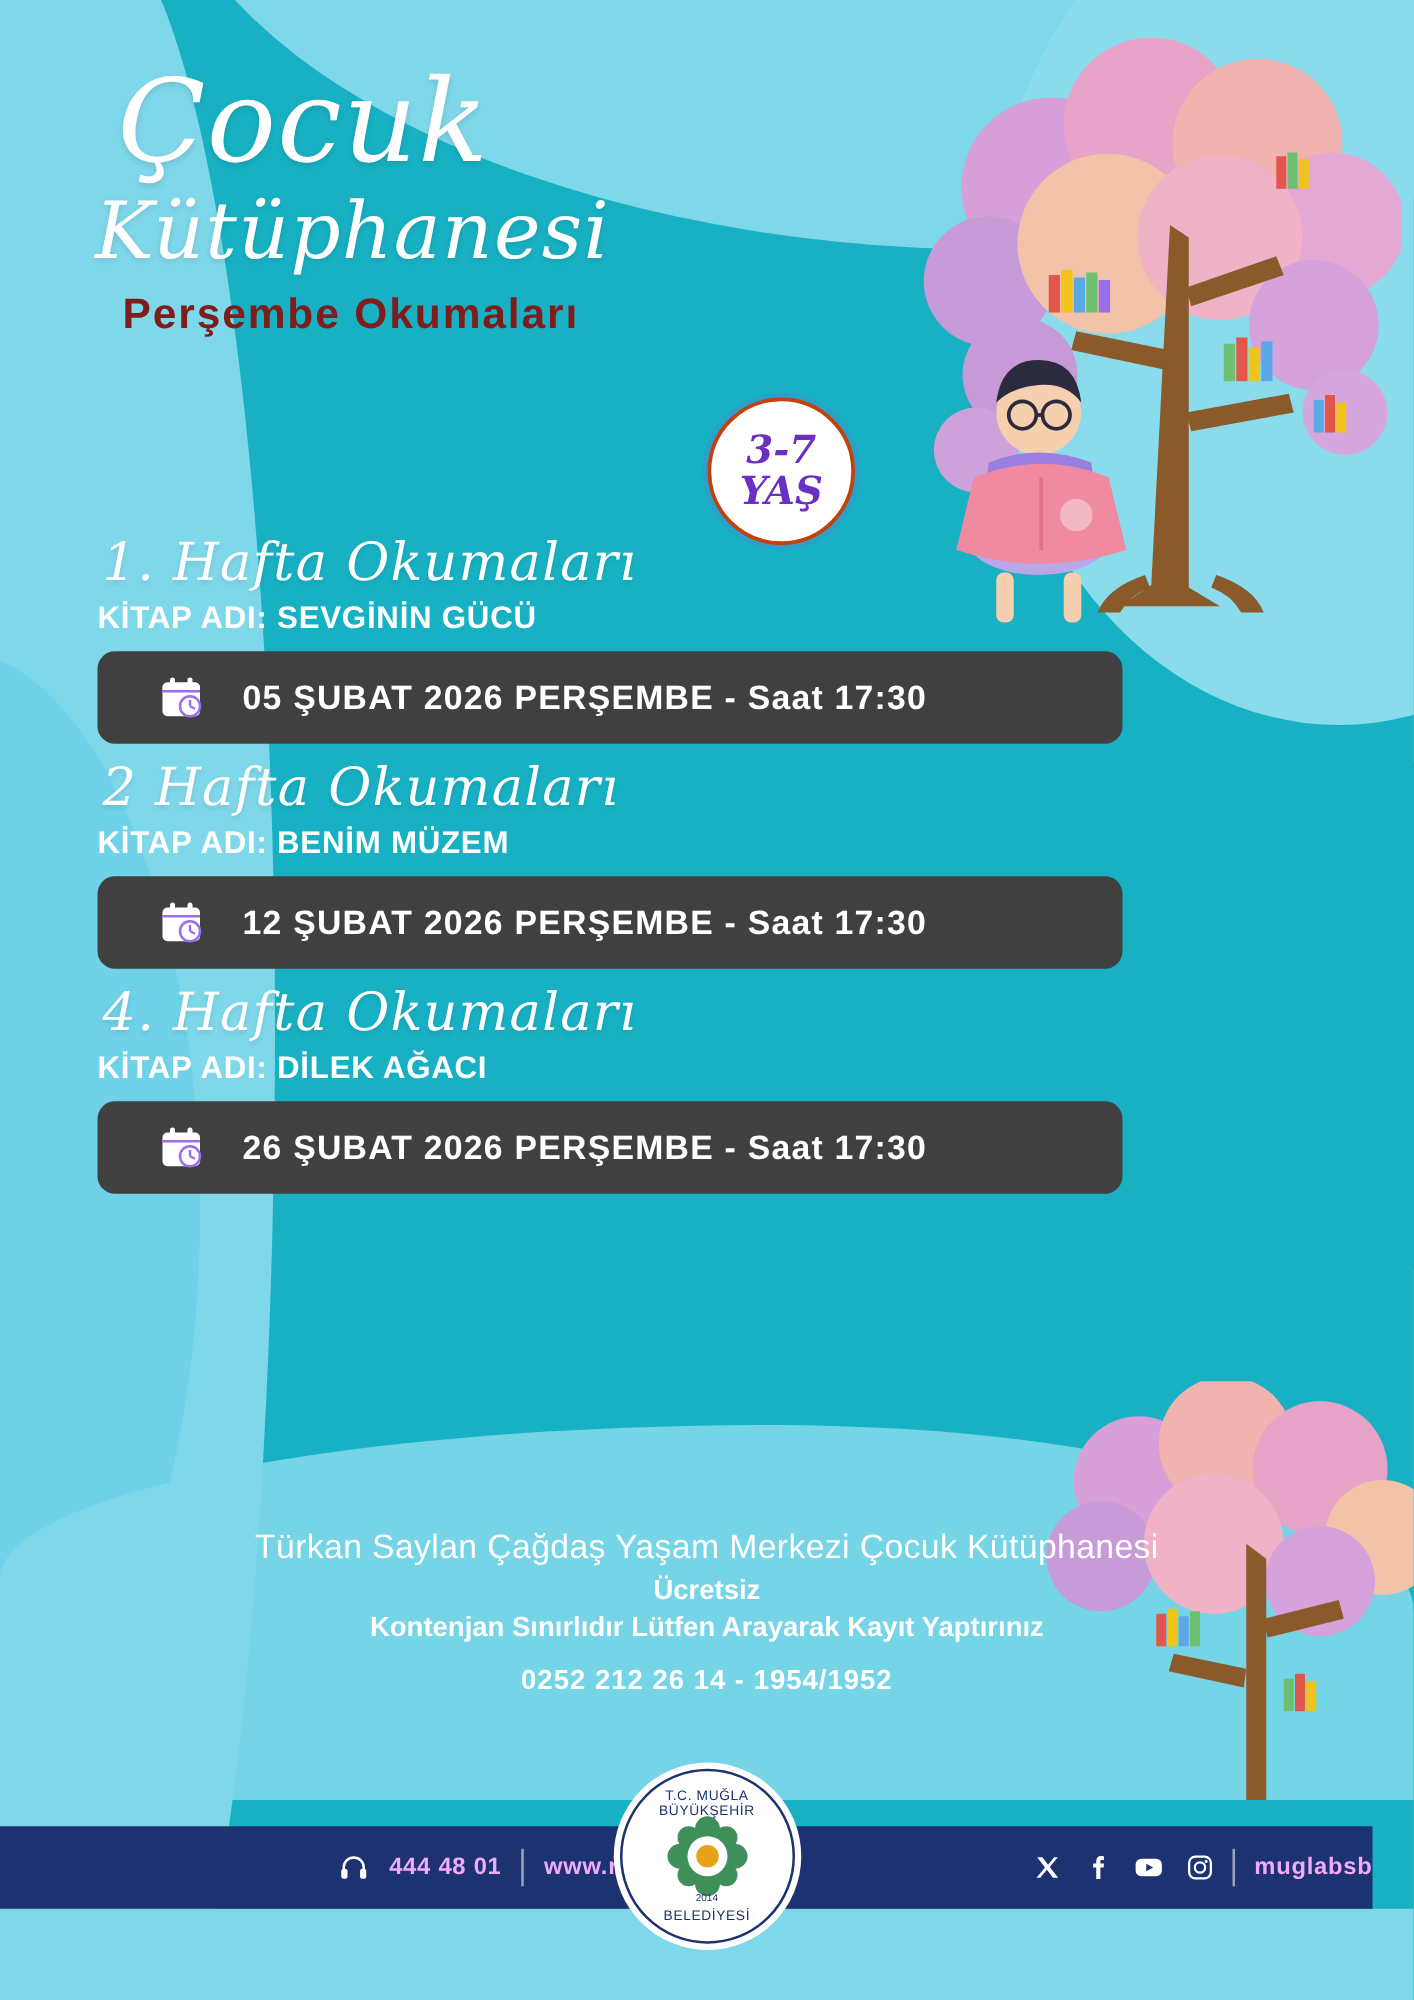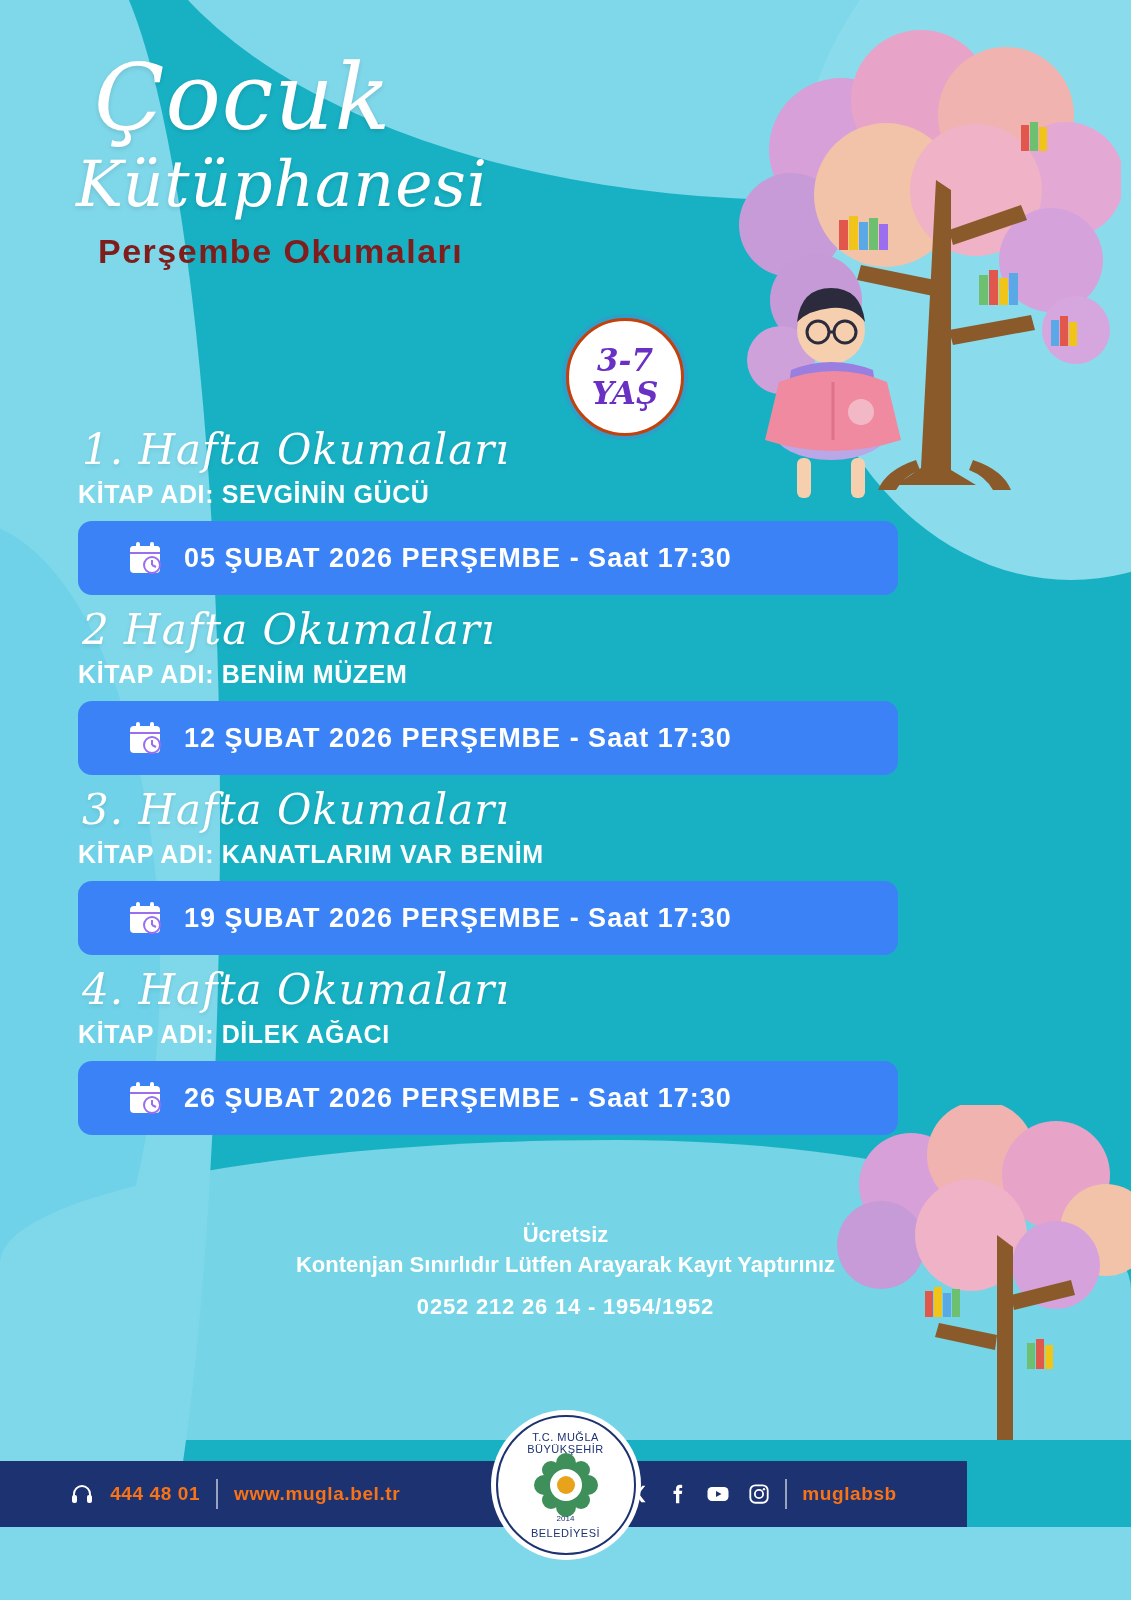--- a/index.html
+++ b/index.html
@@ -127,25 +127,25 @@
     margin-top: 6px;
     font-size: 25px;
     font-weight: bold;
     color: #ffffff;
     letter-spacing: .6px;
   }
   .week-bar {
     margin: 12px 0 0 78px;
     width: 820px;
     height: 74px;
-    background: #3b82f6;
+    background: #404040;
     border-radius: 14px;
     display: flex;
     align-items: center;
-    gap: 22px;
+    gap: 32px;
     padding-left: 50px;
   }
   .week-bar .cal-icon { flex: 0 0 auto; }
   .week-date {
     font-size: 27px;
     font-weight: bold;
     color: #ffffff;
     letter-spacing: 1px;
     white-space: nowrap;
   }
@@ -161,28 +161,28 @@
   }
   .info .line1 { font-size: 27px; letter-spacing: .3px; margin-bottom: 6px; }
   .info .line2 { font-size: 22px; font-weight: bold; margin-bottom: 4px; }
   .info .line3 { font-size: 22px; font-weight: bold; margin-bottom: 16px; }
   .info .line4 { font-size: 22px; font-weight: bold; letter-spacing: .8px; }
 
   
   .bottom-bar {
     position: absolute;
     left: 0; bottom: 73px;
-    width: 967px; height: 66px;
+    width: 1098px; height: 66px;
     background: #1d3270;
     display: flex;
     align-items: center;
-    justify-content: center;
+    justify-content: flex-end;
     gap: 26px;
     z-index: 9;
-    color: #f97316;
+    color: #f0abfc;
   }
   .bar-left, .bar-right {
     display: flex; align-items: center; gap: 16px;
     font-size: 19px; font-weight: bold; letter-spacing: .6px;
   }
   .bar-left { margin-right: 100px; }
   .bar-right { margin-left: 100px; gap: 15px; }
   .divider { width: 2px; height: 30px; background: rgba(255,255,255,.55); }
   .social { display: flex; align-items: center; gap: 18px; }
   .emblem {
@@ -330,36 +330,20 @@
           <rect x="8" y="1" width="4" height="8" rx="2" fill="#ffffff"></rect>
           <rect x="22" y="1" width="4" height="8" rx="2" fill="#ffffff"></rect>
           <circle cx="24" cy="24" r="8" fill="#ffffff" stroke="#9b6ef0" stroke-width="2"></circle>
           <line x1="24" y1="24" x2="24" y2="19" stroke="#9b6ef0" stroke-width="2"></line>
           <line x1="24" y1="24" x2="28" y2="26" stroke="#9b6ef0" stroke-width="2"></line>
         </svg>
         <div class="week-date">12 ŞUBAT 2026 PERŞEMBE  -  Saat 17:30</div>
       </div>
     </div>
 
-    <div class="week">
-      <div class="week-title">3. Hafta Okumaları</div>
-      <div class="week-book">KİTAP ADI: KANATLARIM VAR BENİM</div>
-      <div class="week-bar">
-        <svg class="cal-icon" width="34" height="34" viewBox="0 0 34 34">
-          <rect x="2" y="5" width="30" height="27" rx="4" fill="#ffffff"></rect>
-          <rect x="2" y="11" width="30" height="2" fill="#9b6ef0"></rect>
-          <rect x="8" y="1" width="4" height="8" rx="2" fill="#ffffff"></rect>
-          <rect x="22" y="1" width="4" height="8" rx="2" fill="#ffffff"></rect>
-          <circle cx="24" cy="24" r="8" fill="#ffffff" stroke="#9b6ef0" stroke-width="2"></circle>
-          <line x1="24" y1="24" x2="24" y2="19" stroke="#9b6ef0" stroke-width="2"></line>
-          <line x1="24" y1="24" x2="28" y2="26" stroke="#9b6ef0" stroke-width="2"></line>
-        </svg>
-        <div class="week-date">19 ŞUBAT 2026 PERŞEMBE   -  Saat 17:30</div>
-      </div>
-    </div>
 
     <div class="week">
       <div class="week-title">4. Hafta Okumaları</div>
       <div class="week-book">KİTAP ADI: DİLEK AĞACI</div>
       <div class="week-bar">
         <svg class="cal-icon" width="34" height="34" viewBox="0 0 34 34">
           <rect x="2" y="5" width="30" height="27" rx="4" fill="#ffffff"></rect>
           <rect x="2" y="11" width="30" height="2" fill="#9b6ef0"></rect>
           <rect x="8" y="1" width="4" height="8" rx="2" fill="#ffffff"></rect>
           <rect x="22" y="1" width="4" height="8" rx="2" fill="#ffffff"></rect>
@@ -393,20 +377,21 @@
       <rect x="131" y="184" width="8" height="28" fill="#6cc070"></rect>
     </g>
     <g>
       <rect x="206" y="238" width="8" height="26" fill="#6cc070"></rect>
       <rect x="215" y="234" width="8" height="30" fill="#e2574c"></rect>
       <rect x="224" y="240" width="8" height="24" fill="#f0c419"></rect>
     </g>
   </svg>
 
   <div class="info">
+    <div class="line1">Türkan Saylan Çağdaş Yaşam Merkezi Çocuk Kütüphanesi</div>
     <div class="line2">Ücretsiz</div>
     <div class="line3">Kontenjan Sınırlıdır Lütfen Arayarak Kayıt Yaptırınız</div>
     <div class="line4">0252 212 26 14 - 1954/1952</div>
   </div>
 
   <div class="white-strip"></div>
 
   <div class="bottom-bar">
     <div class="bar-left">
       <svg width="24" height="24" viewBox="0 0 24 24">

